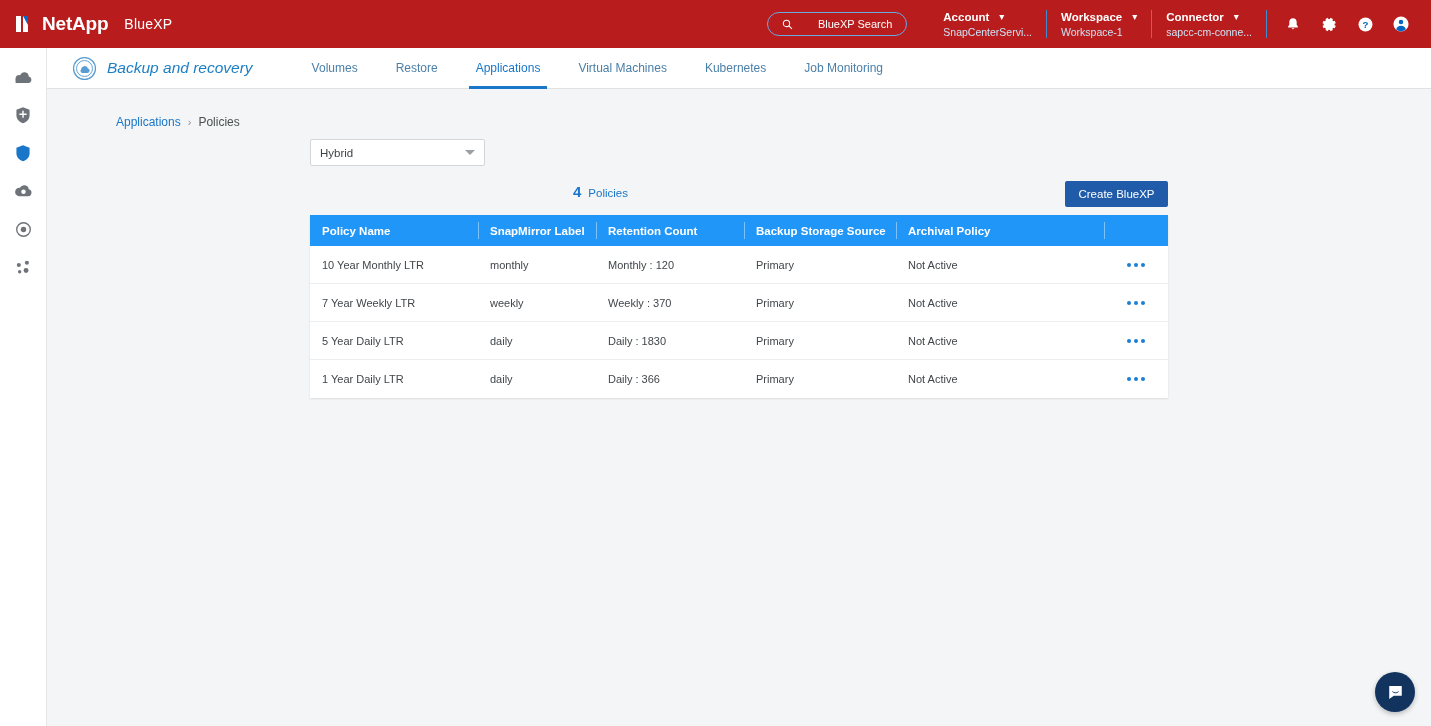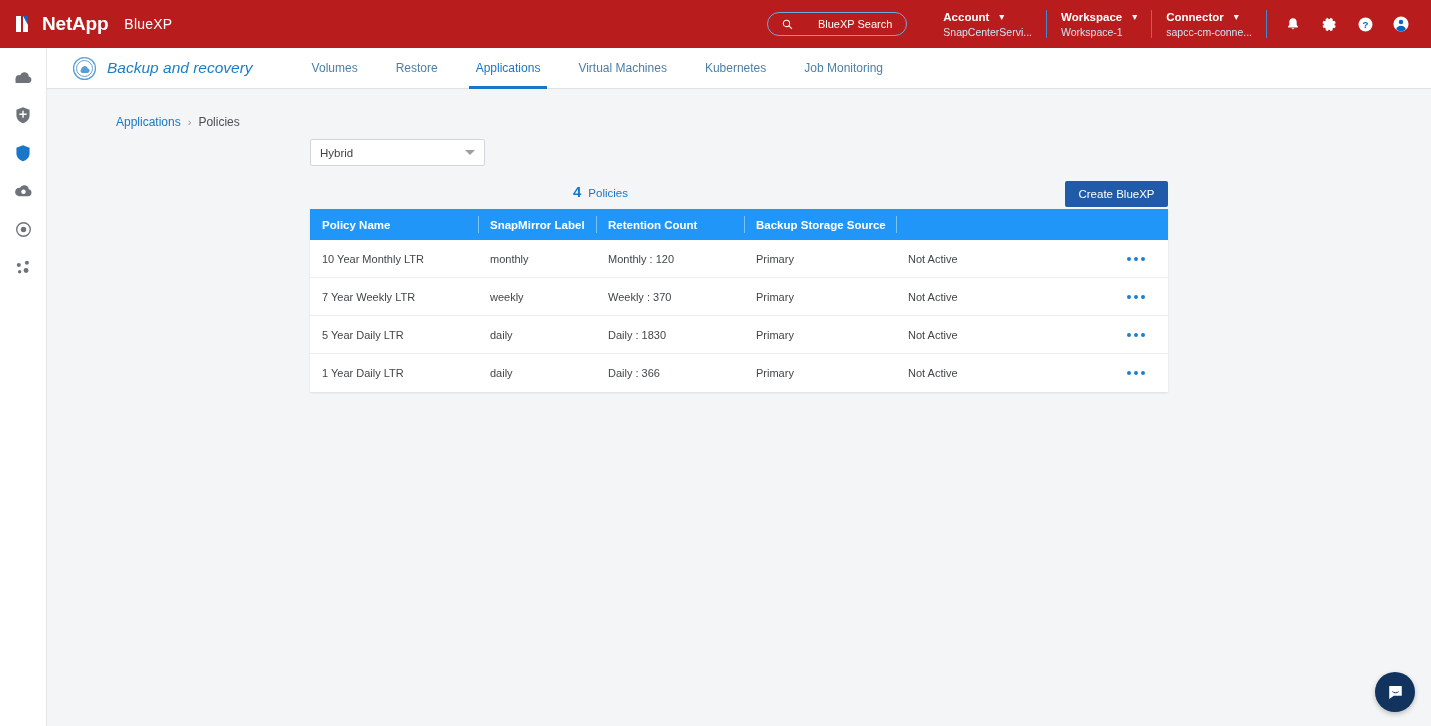--- a/index.html
+++ b/index.html
@@ -114,21 +114,21 @@
   .count-word { color: #1976c8; font-size: 11.5px; margin-left: 7px; }
   .create-btn {
     position: absolute; top: 92px; right: 0; width: 103px; height: 26px;
     background: #1f5ba8; color: #ffffff; font-size: 11.5px;
     border: none; border-radius: 2px; cursor: pointer;
     display: flex; align-items: center; justify-content: center;
     font-family: "Liberation Sans", sans-serif;
   }
 
   .table-card {
-    position: absolute; top: 120px; left: 263px; width: 858px;
+    position: absolute; top: 126px; left: 263px; width: 858px;
     background: #ffffff; box-shadow: 0 1px 2px rgba(0,0,0,.10);
   }
   .thead {
     display: flex; height: 31px; background: #2196f9; align-items: center;
   }
   .th {
     font-size: 11.5px; color: #ffffff; font-weight: bold;
     padding-left: 12px; position: relative; display: flex; align-items: center;
     height: 31px;
   }
@@ -343,20 +343,21 @@
       </div>
       <button class="create-btn">Create BlueXP</button>
     </div>
 
     <div class="table-card">
       <div class="thead">
         <div class="th c1">Policy Name</div>
         <div class="th c2">SnapMirror Label</div>
         <div class="th c3">Retention Count</div>
         <div class="th c4">Backup Storage Source</div>
+        <div class="th c5">Archival Policy</div>
         <div class="th c6"></div>
       </div>
 
       <div class="trow">
         <div class="td c1">10 Year Monthly LTR</div>
         <div class="td c2">monthly</div>
         <div class="td c3">Monthly : 120</div>
         <div class="td c4">Primary</div>
         <div class="td c5">Not Active</div>
         <div class="kebab">

